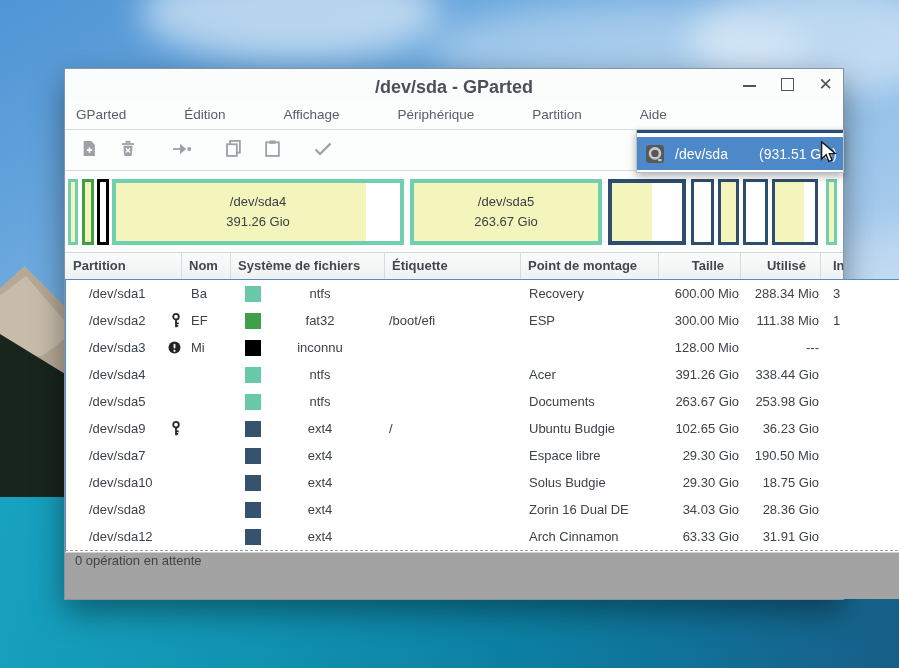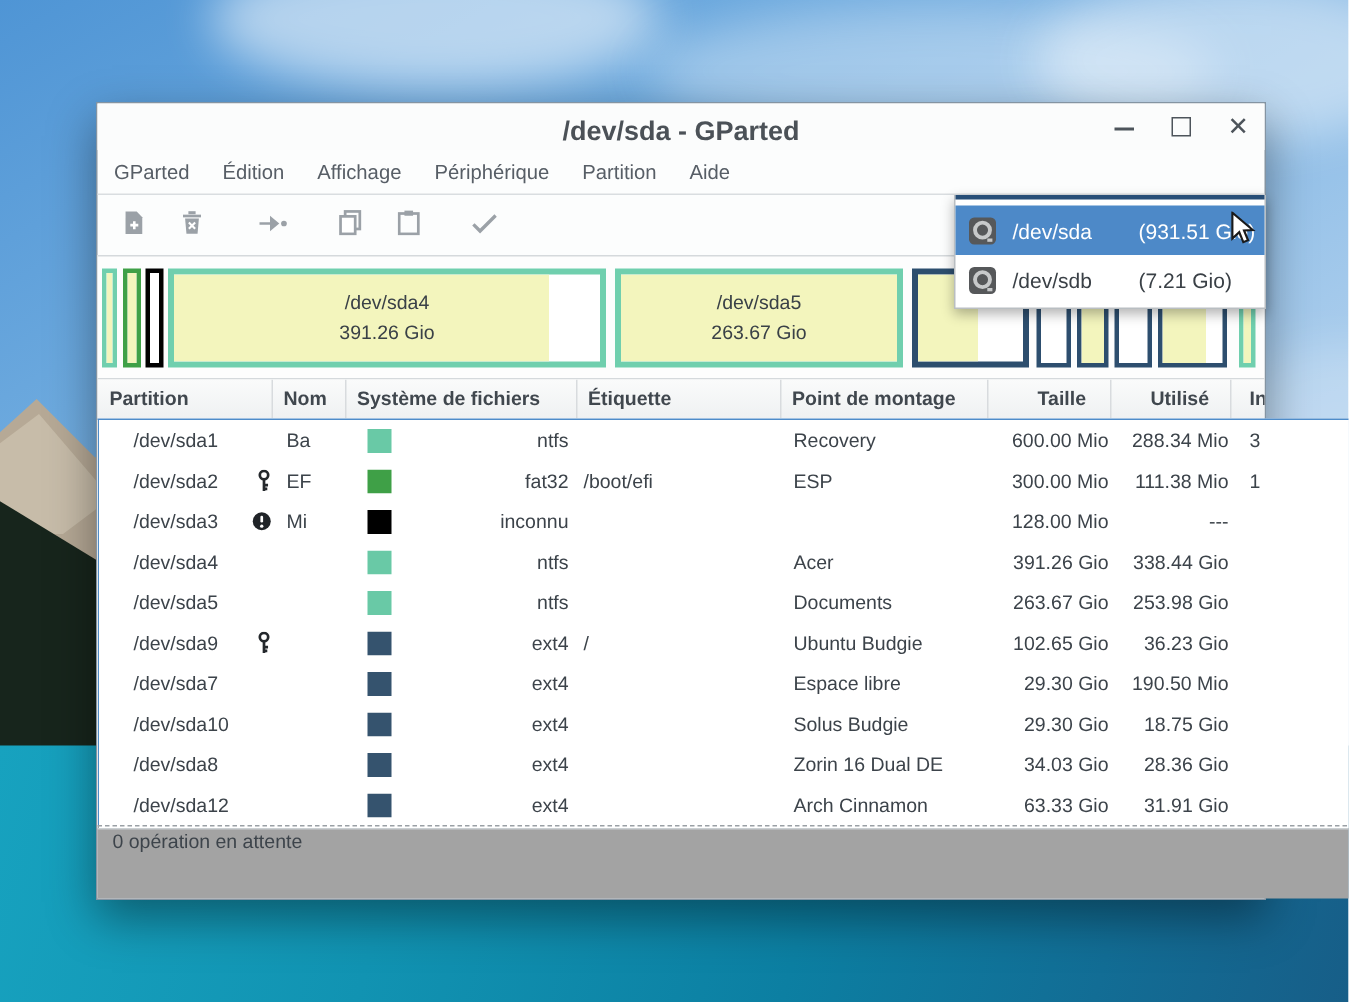--- a/index.html
+++ b/index.html
@@ -30,21 +30,21 @@
   .titlebar{position:absolute;left:0;top:0;width:778px;height:31px;background:#fbfcfc;}
   .title{position:absolute;left:0;right:0;top:8px;text-align:center;
     font-size:18px;font-weight:bold;color:#4b5157;}
   .controls{position:absolute;right:10px;top:0;height:31px;display:flex;align-items:center;gap:23px;}
   .wc{width:15px;height:15px;position:relative;cursor:default;}
   .wc-min::after{content:"";position:absolute;left:1px;right:1px;top:8px;height:1.6px;background:#4d545b;}
   .wc-max::after{content:"";position:absolute;left:1px;top:1px;width:11px;height:11px;border:1.5px solid #4d545b;}
   .wc-close{font-size:17px;line-height:15px;color:#4d545b;text-align:center;}
 
   .menubar{position:absolute;left:0;top:31px;width:778px;height:29px;display:flex;align-items:center;
-    border-bottom:1px solid #d9dde0;}
+    border-bottom:1px solid #d9dde0;gap:36px;}
   .menu-item{padding:0 11px;font-size:13.5px;color:#575e66;}
   .menu-item:first-child{padding-left:11px;}
 
   .toolbar{position:absolute;left:0;top:61px;width:778px;height:40px;display:flex;align-items:center;}
   .tb-btn{width:26px;height:26px;display:flex;align-items:center;justify-content:center;
     background:transparent;border:none;padding:0;}
 
   .panel{position:absolute;left:0;top:101px;width:778px;height:83px;background:#fdfdfd;
     border-top:1px solid #d5d9dc;border-bottom:1px solid #d5d9dc;box-sizing:border-box;
     display:flex;align-items:flex-start;padding-left:3px;}
@@ -68,21 +68,21 @@
   .cell{flex-shrink:0;box-sizing:border-box;white-space:nowrap;overflow:hidden;}
   .c-partition{width:117px;}  .c-nom{width:49px;}  .c-fs{width:154px;}
   .c-mount{width:138px;}      .c-label{width:136px;} .c-size{width:82px;}
   .c-used{width:80px;}        .c-unused{width:60px;}
   .cell.c-partition{display:flex;align-items:center;padding-left:24px;}
   .cell.c-partition .pname{flex:1;}
   .cell.c-partition .picon{margin-right:1px;display:flex;align-items:center;}
   .cell.c-nom{padding-left:9px;}
   .cell.c-fs{display:flex;align-items:center;}
   .swatch{width:16px;height:16px;margin-left:14px;flex-shrink:0;}
-  .fsname{flex:1;text-align:right;padding-right:6px;}
+  .fsname{flex:1;text-align:center;padding-right:6px;}
   .cell.c-mount{padding-left:4px;}
   .cell.c-label{padding-left:6px;}
   .cell.num{text-align:right;padding-right:2px;}
   .cell.c-unused{text-align:left;padding-left:12px;}
   .hc-size{padding-right:16px;} .hc-used{padding-right:14px;}
 
   .statusbar{position:absolute;left:0;top:483px;width:874px;height:47px;background:#a3a3a3;
     border-top:1px solid #cbd0d3;box-sizing:border-box;display:flex;align-items:flex-start;}
   .status-text{font-size:13px;color:#3d444b;padding-left:10px;}
 
@@ -418,31 +418,20 @@
           <span class="dd-icon">
             <svg width="20" height="20" viewBox="0 0 20 20">
               <rect x="1" y="1" width="18" height="18" rx="3.5" fill="#56585a"></rect>
               <circle cx="10" cy="9.4" r="5" fill="none" stroke="#c7c9ca" stroke-width="2.6"></circle>
               <rect x="13.2" y="15" width="3.4" height="2.2" fill="#c7c9ca"></rect>
             </svg>
           </span>
           <span class="dd-label">/dev/sda</span>
           <span class="dd-size">(931.51 Gio)</span>
         </div>
-        <div class="dd-item">
-          <span class="dd-icon">
-            <svg width="20" height="20" viewBox="0 0 20 20">
-              <rect x="1" y="1" width="18" height="18" rx="3.5" fill="#56585a"></rect>
-              <circle cx="10" cy="9.4" r="5" fill="none" stroke="#c7c9ca" stroke-width="2.6"></circle>
-              <rect x="13.2" y="15" width="3.4" height="2.2" fill="#c7c9ca"></rect>
-            </svg>
-          </span>
-          <span class="dd-label">/dev/sdb</span>
-          <span class="dd-size">(7.21 Gio)</span>
-        </div>
       </div>
     <div class="dd-gap-bottom"></div>
   </div>
 
 </div>
 
 <div class="cursor">
   <svg width="19" height="23" viewBox="0 0 12 14.5">
     <path d="M1 0.5 L1 11.4 L3.9 8.7 L5.6 12.9 L7.6 12.1 L5.9 8.0 L9.6 7.8 Z" fill="#ffffff" stroke="#1a1a1a" stroke-width="0.9"></path>
   </svg>

